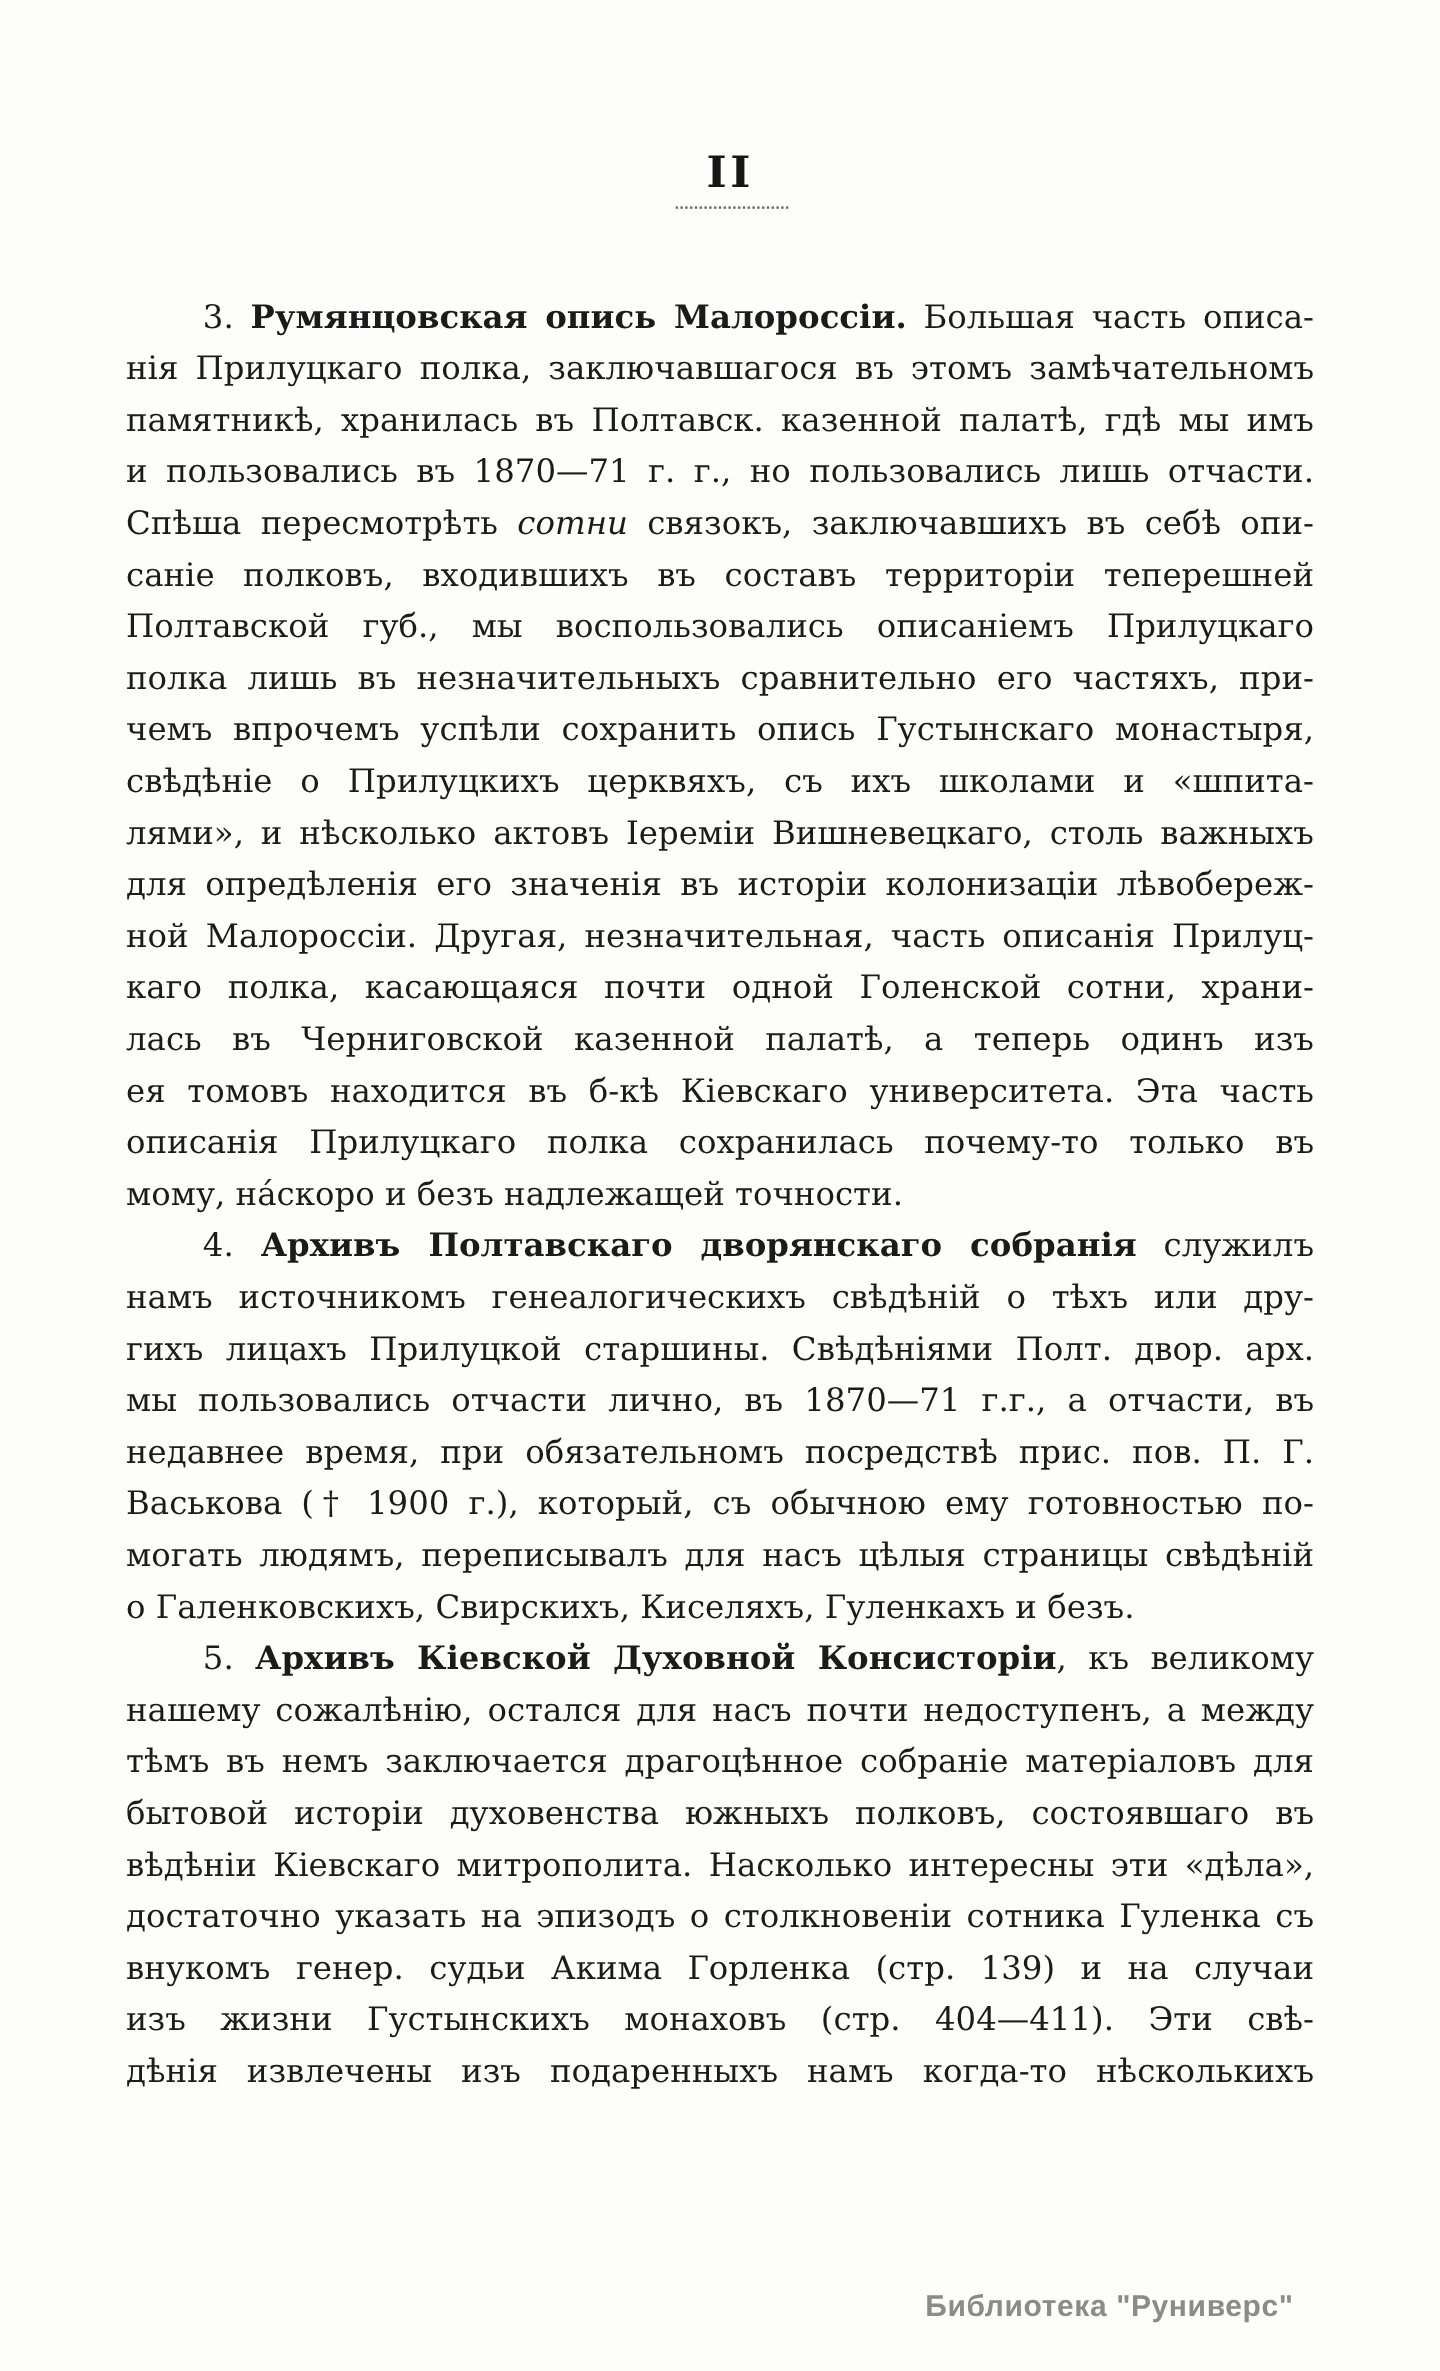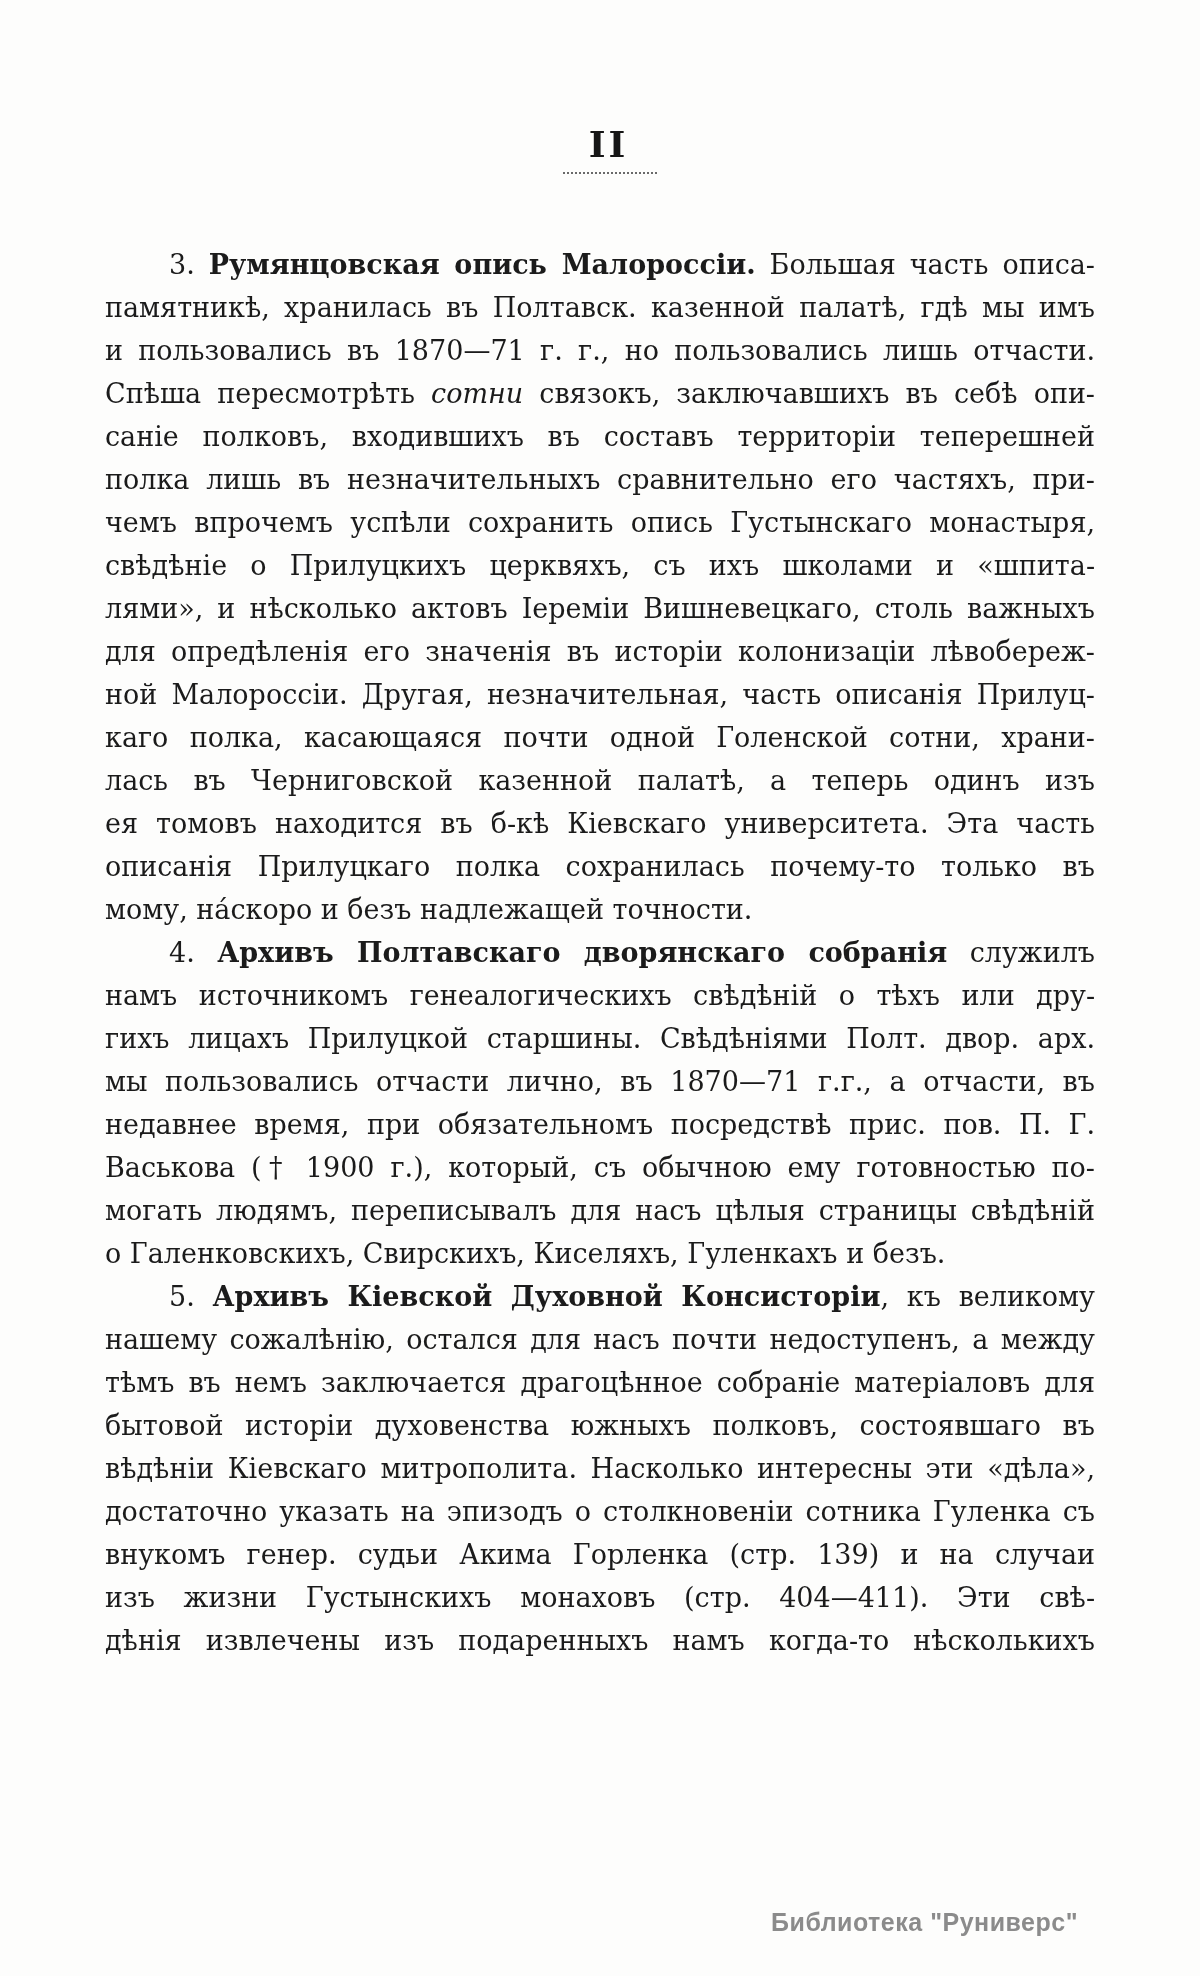--- a/index.html
+++ b/index.html
@@ -68,24 +68,26 @@
 <body>
 
 <div class="page-header">
   <div class="numeral">II</div>
 </div>
 <div class="numeral-rule"></div>
 
 <div class="page-body">
     <div class="paragraph">
       <div class="line indent just"><span>3. </span><span class="seg-b">Румянцовская опись Малороссіи.</span><span> Большая часть описа-</span></div>
+      <div class="line just"><span>нія Прилуцкаго полка, заключавшагося въ этомъ замѣчательномъ</span></div>
       <div class="line just"><span>памятникѣ, хранилась въ Полтавск. казенной палатѣ, гдѣ мы имъ</span></div>
       <div class="line just"><span>и пользовались въ 1870—71 г. г., но пользовались лишь отчасти.</span></div>
       <div class="line just"><span>Спѣша пересмотрѣть </span><span class="seg-i">сотни</span><span> связокъ, заключавшихъ въ себѣ опи-</span></div>
       <div class="line just"><span>саніе полковъ, входившихъ въ составъ территоріи теперешней</span></div>
+      <div class="line just"><span>Полтавской губ., мы воспользовались описаніемъ Прилуцкаго</span></div>
       <div class="line just"><span>полка лишь въ незначительныхъ сравнительно его частяхъ, при-</span></div>
       <div class="line just"><span>чемъ впрочемъ успѣли сохранить опись Густынскаго монастыря,</span></div>
       <div class="line just"><span>свѣдѣніе о Прилуцкихъ церквяхъ, съ ихъ школами и «шпита-</span></div>
       <div class="line just"><span>лями», и нѣсколько актовъ Іереміи Вишневецкаго, столь важныхъ</span></div>
       <div class="line just"><span>для опредѣленія его значенія въ исторіи колонизаціи лѣвобереж-</span></div>
       <div class="line just"><span>ной Малороссіи. Другая, незначительная, часть описанія Прилуц-</span></div>
       <div class="line just"><span>каго полка, касающаяся почти одной Голенской сотни, храни-</span></div>
       <div class="line just"><span>лась въ Черниговской казенной палатѣ, а теперь одинъ изъ</span></div>
       <div class="line just"><span>ея томовъ находится въ б-кѣ Кіевскаго университета. Эта часть</span></div>
       <div class="line just"><span>описанія Прилуцкаго полка сохранилась почему-то только въ</span></div>

